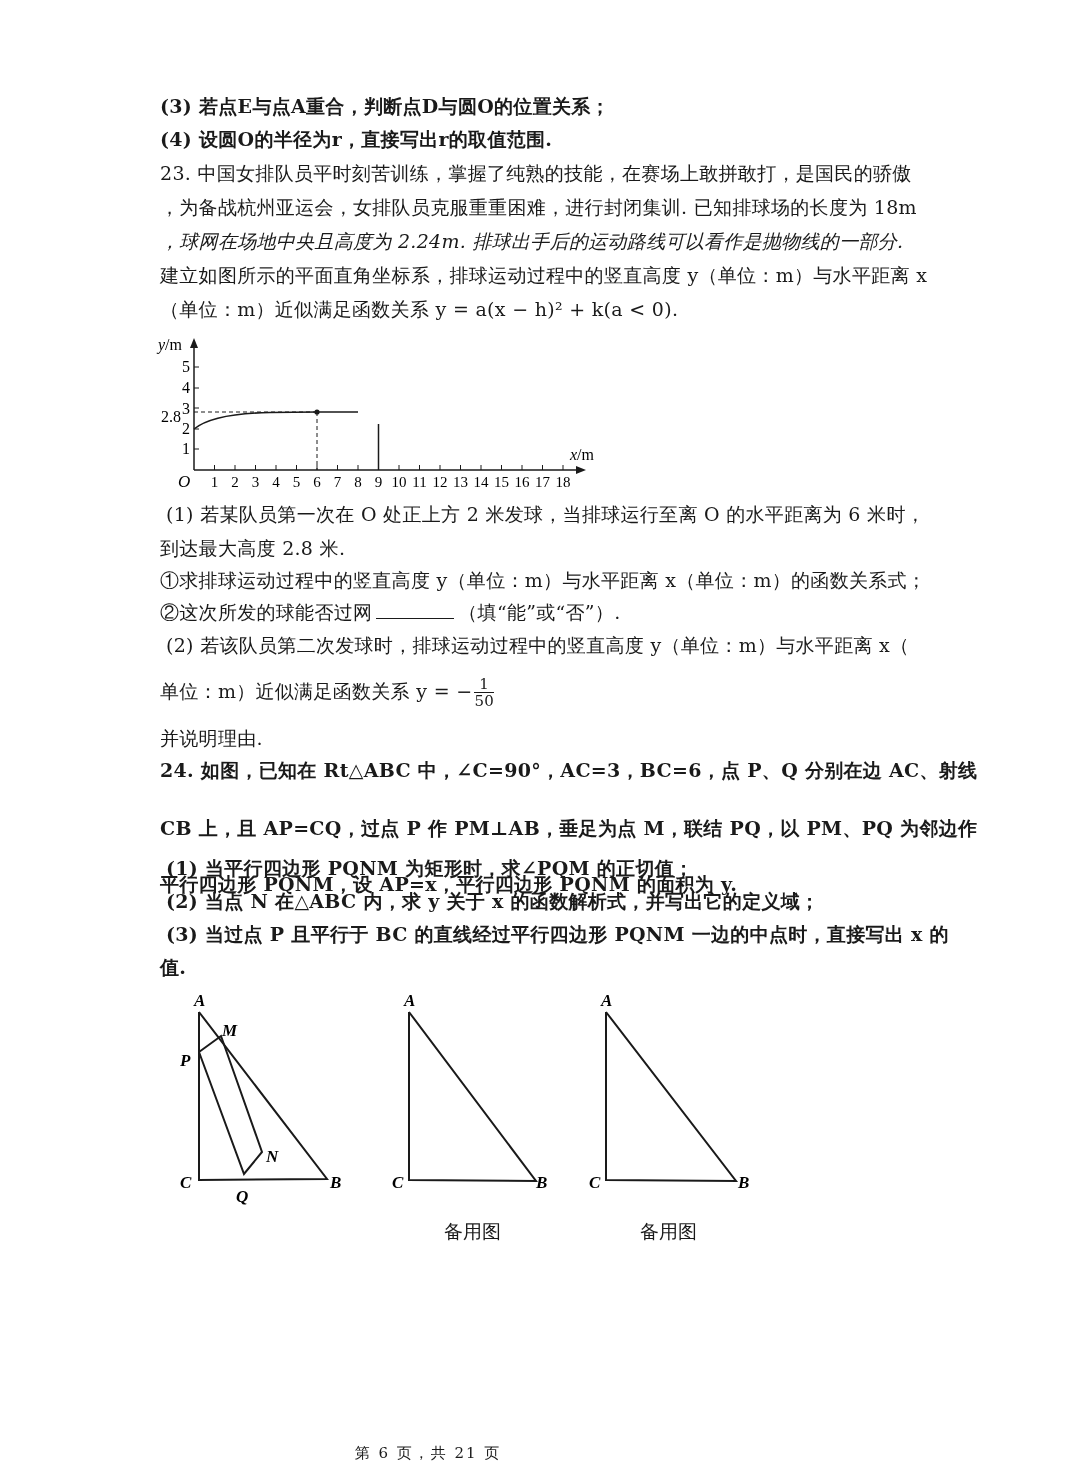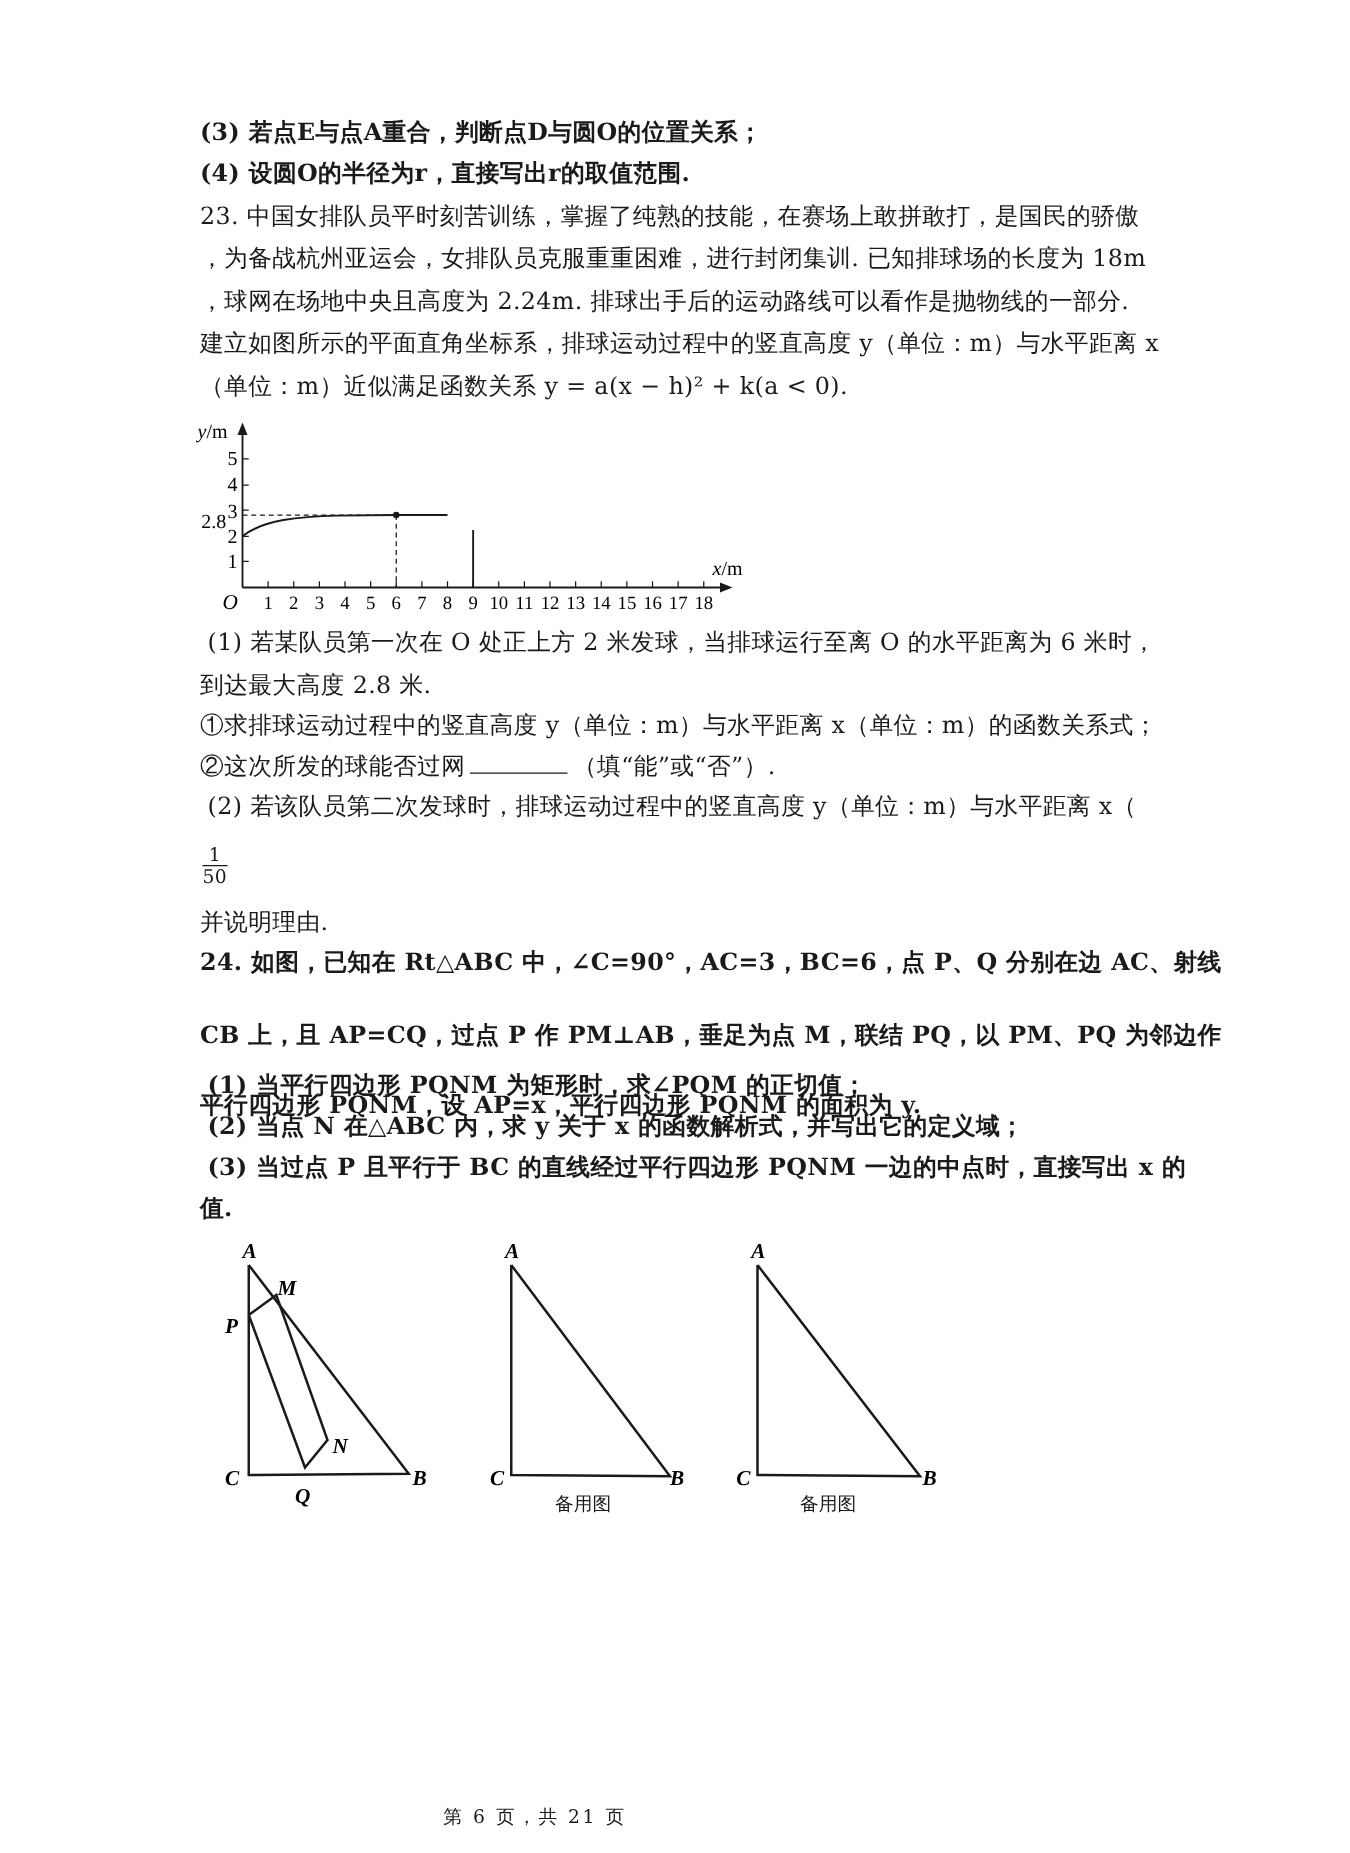--- a/index.html
+++ b/index.html
@@ -12,31 +12,31 @@
     position: absolute; left: 160px; font-size: 19px; line-height: 24px;
     white-space: nowrap; letter-spacing: 0.3px;
   }
   .bold { font-weight: bold; }
   .blank { display: inline-block; width: 78px; border-bottom: 1.5px solid #1a1a1a; height: 18px; vertical-align: baseline; margin: 0 4px; }
   .frac { display: inline-block; vertical-align: middle; text-align: center; font-size: 15px; line-height: 16px; margin: 0 2px; }
   .frac span { display: block; }
   .frac .num { border-bottom: 1px solid #1a1a1a; padding: 0 2px; }
   .footer { position: absolute; top: 1444px; left: 0; width: 856px; text-align: center; font-size: 15px; letter-spacing: 2px; }
   svg text { font-family: "Liberation Serif", serif; }
-  .caption { position: absolute; font-size: 15px; font-family: "DejaVu Sans", sans-serif; }
+  .caption { position: absolute; font-size: 19px; font-family: "DejaVu Sans", sans-serif; margin-top: 25px; }
 </style>
 </head>
 <body>
 
 <div class="line bold" style="top:94px;">(3) 若点E与点A重合，判断点D与圆O的位置关系；</div>
 <div class="line bold" style="top:127px;">(4) 设圆O的半径为r，直接写出r的取值范围.</div>
 
 <div class="line" style="top:161px;">23. 中国女排队员平时刻苦训练，掌握了纯熟的技能，在赛场上敢拼敢打，是国民的骄傲</div>
 <div class="line" style="top:195px;">，为备战杭州亚运会，女排队员克服重重困难，进行封闭集训. 已知排球场的长度为 18m</div>
-<div class="line" style="top:229px;">，球网在场地中央且高度为 2.24m. 排球出手后的运动路线可以看作是抛物线的一部分.</div>
+<div class="line" style="top:229px;font-style:italic;">，球网在场地中央且高度为 2.24m. 排球出手后的运动路线可以看作是抛物线的一部分.</div>
 <div class="line" style="top:263px;">建立如图所示的平面直角坐标系，排球运动过程中的竖直高度 y（单位：m）与水平距离 x</div>
 <div class="line" style="top:297px;">（单位：m）近似满足函数关系 y = a(x − h)² + k(a &lt; 0).</div>
 
 <svg style="position:absolute; left:150px; top:330px;" width="470" height="160" viewBox="0 0 470 160">
 
   <line x1="44" y1="140" x2="430" y2="140" stroke="#1a1a1a" stroke-width="1.5"></line>
   <polygon points="436,140 426,136 426,144" fill="#1a1a1a"></polygon>
   <line x1="44" y1="140" x2="44" y2="14" stroke="#1a1a1a" stroke-width="1.5"></line>
   <polygon points="44,8 40,18 48,18" fill="#1a1a1a"></polygon>
 
@@ -111,21 +111,21 @@
 </svg>
 
 <div class="line" style="top:502px; left:166px;">(1) 若某队员第一次在 O 处正上方 2 米发球，当排球运行至离 O 的水平距离为 6 米时，</div>
 <div class="line" style="top:536px;">到达最大高度 2.8 米.</div>
 <div class="line" style="top:568px;">①求排球运动过程中的竖直高度 y（单位：m）与水平距离 x（单位：m）的函数关系式；</div>
 <div class="line" style="top:600px;">
   <span>②这次所发的球能否过网</span><span class="blank"></span><span>（填“能”或“否”）.</span>
 </div>
 <div class="line" style="top:633px; left:166px;">(2) 若该队员第二次发球时，排球运动过程中的竖直高度 y（单位：m）与水平距离 x（</div>
 <div class="line" style="top:676px;">
-  <span class="frac"><span class="num">1</span><span class="den">50</span></span>
+  <span>单位：m）近似满足函数关系 y = −</span><span class="frac"><span class="num">1</span><span class="den">50</span></span>
 </div>
 <div class="line" style="top:726px;">并说明理由.</div>
 
 <div class="line bold" style="top:758px;">24. 如图，已知在 Rt△ABC 中，∠C=90°，AC=3，BC=6，点 P、Q 分别在边 AC、射线</div>
 <div class="line bold" style="top:816px;">CB 上，且 AP=CQ，过点 P 作 PM⊥AB，垂足为点 M，联结 PQ，以 PM、PQ 为邻边作</div>
 <div class="line bold" style="top:824px;margin-top:48px;">平行四边形 PQNM，设 AP=x，平行四边形 PQNM 的面积为 y.</div>
 <div class="line bold" style="top:856px; left:166px;">(1) 当平行四边形 PQNM 为矩形时，求∠PQM 的正切值；</div>
 <div class="line bold" style="top:889px; left:166px;">(2) 当点 N 在△ABC 内，求 y 关于 x 的函数解析式，并写出它的定义域；</div>
 <div class="line bold" style="top:922px; left:166px;">(3) 当过点 P 且平行于 BC 的直线经过平行四边形 PQNM 一边的中点时，直接写出 x 的</div>
 <div class="line bold" style="top:955px;">值.</div>

